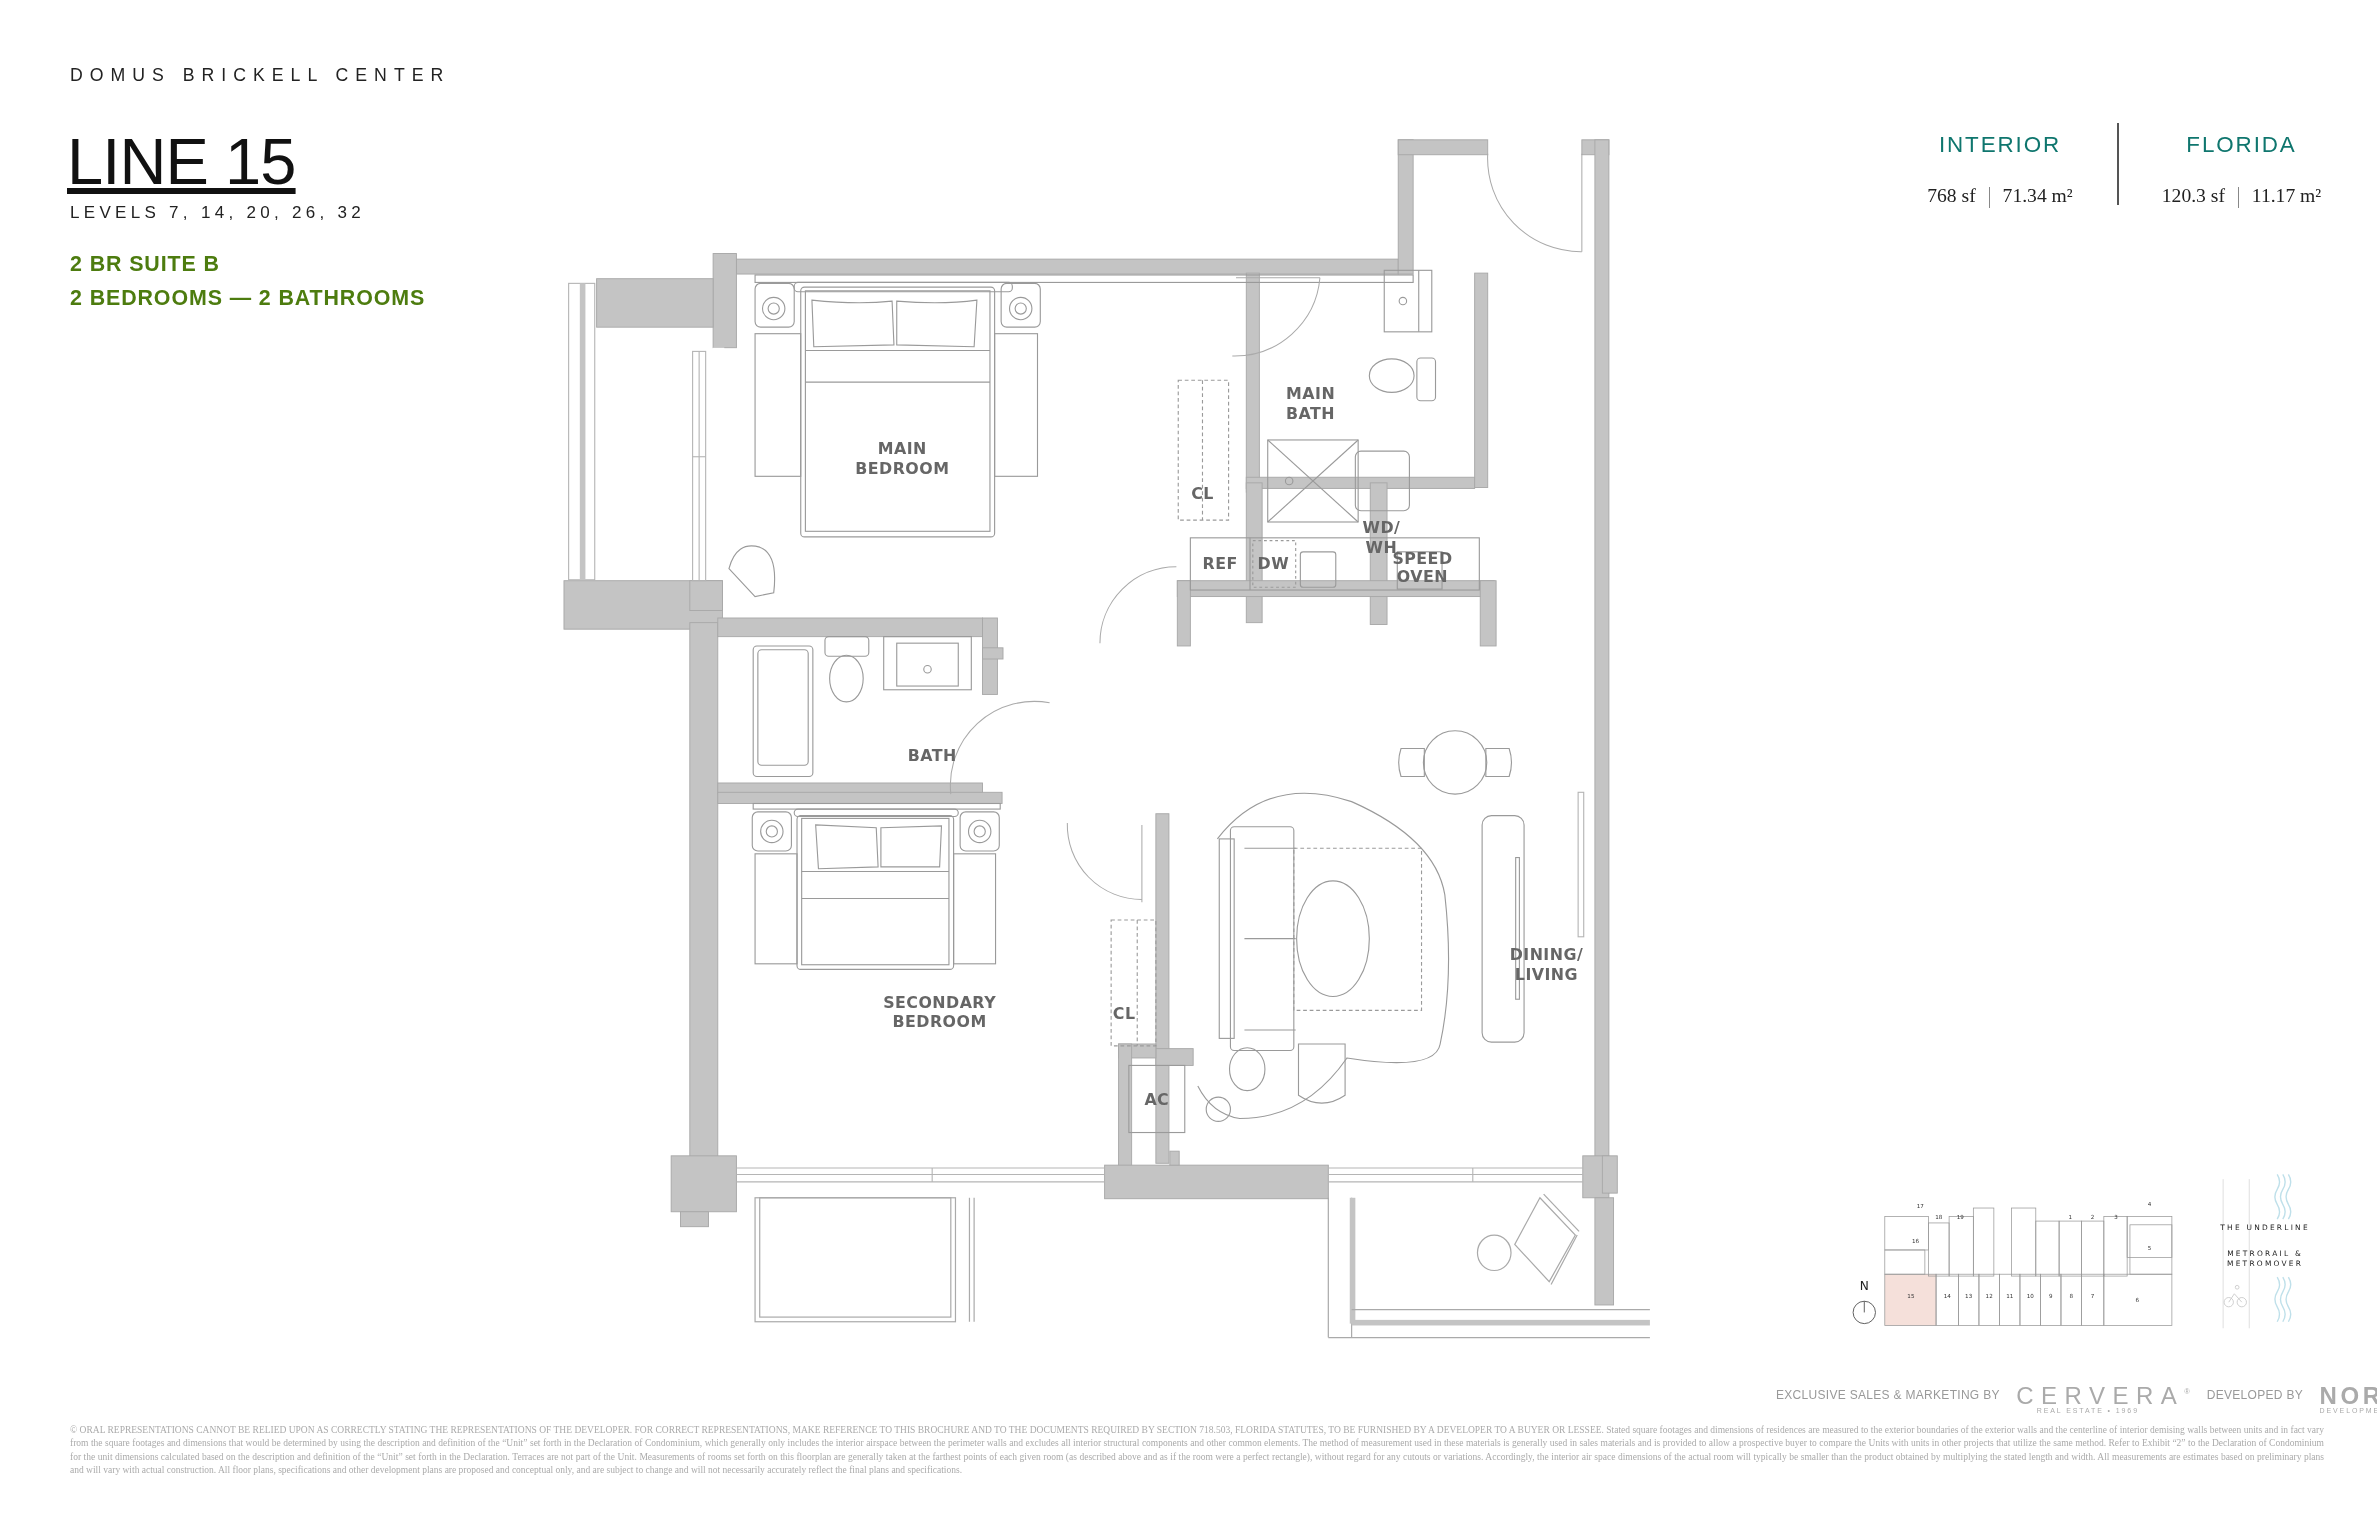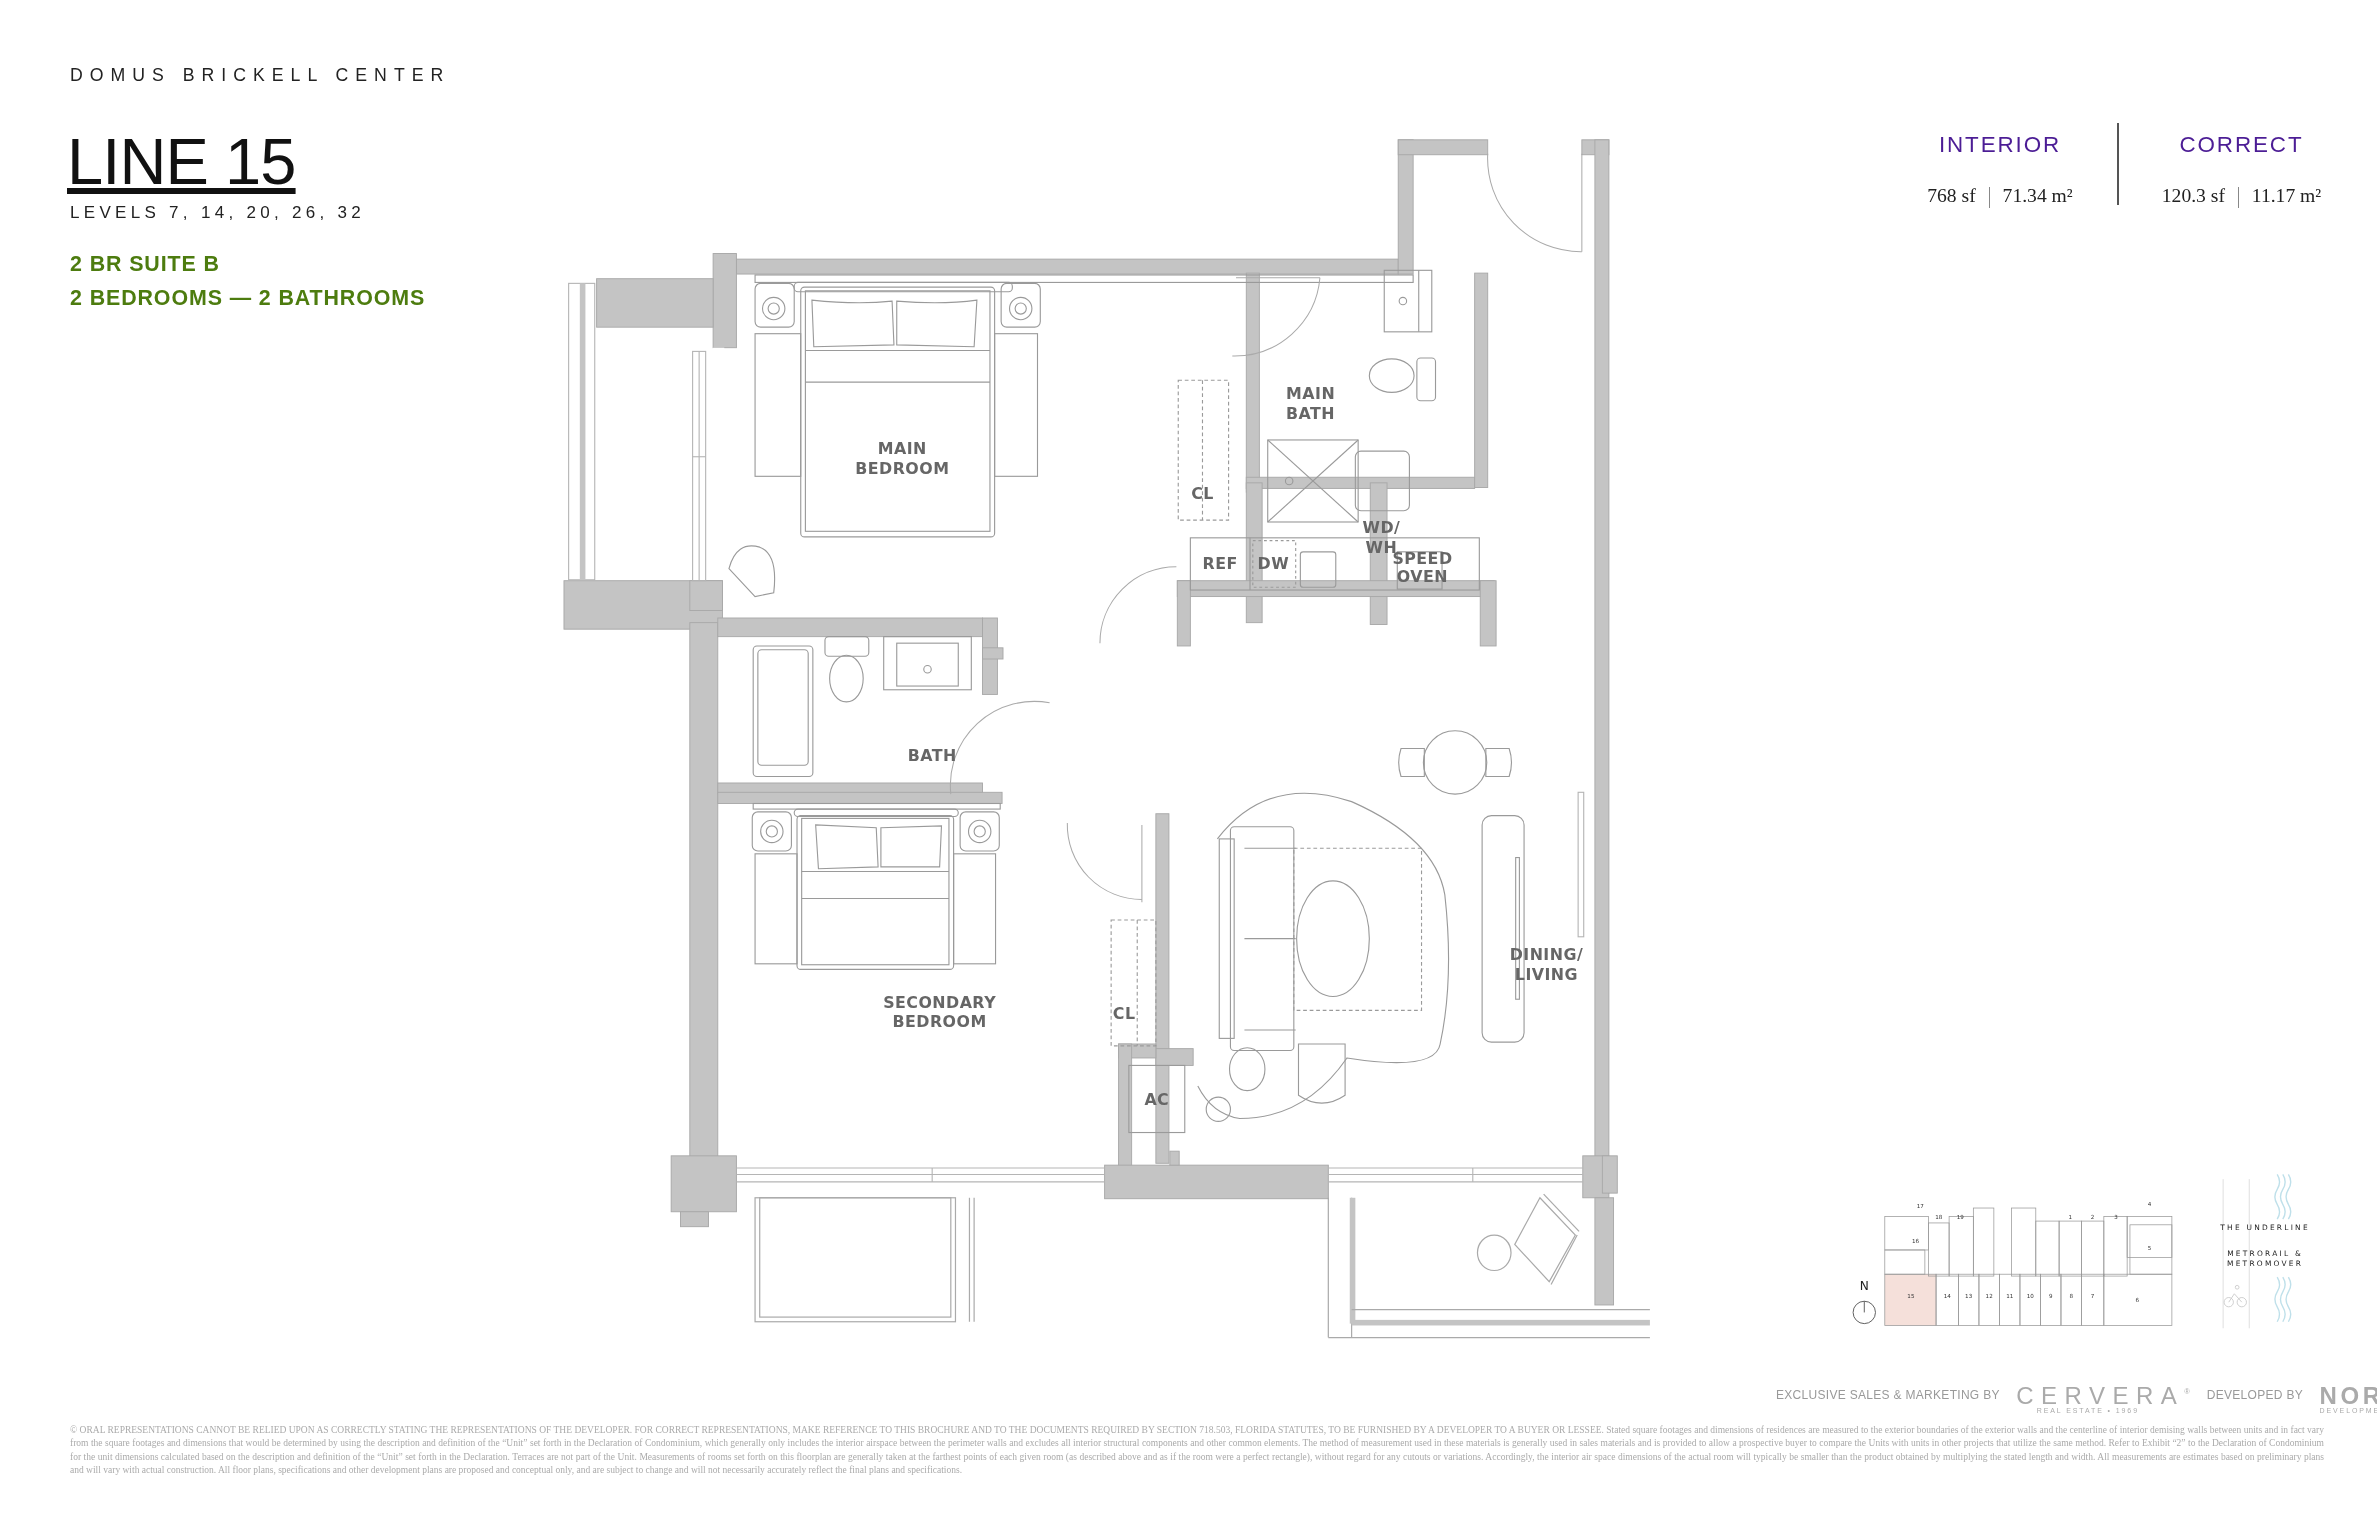--- a/index.html
+++ b/index.html
@@ -3,21 +3,21 @@
 <meta charset="utf-8">
 <style>
   html, body { margin:0; padding:0; background:#ffffff; }
   body { width:2377px; height:1538px; position:relative; overflow:hidden; font-family:"Liberation Sans", sans-serif; color:#111; }
   .abs { position:absolute; }
   .brand { left:70px; top:65px; font-size:17.7px; letter-spacing:7px; color:#222; }
   .title { left:67px; top:129px; font-size:65px; font-weight:400; letter-spacing:-0.9px; line-height:1; color:#111;text-decoration:underline; }
   .levels { left:70px; top:203px; font-size:17px; letter-spacing:4.3px; color:#222; }
   .suite { left:70px; top:247px; font-size:21.4px; letter-spacing:0.9px; color:#4d7c0f; line-height:34px;font-weight:bold; }
   .area-block { top:132px; text-align:center; }
-  .area-head { font-size:22.4px; letter-spacing:1.9px; color:#4c1d95; }
+  .area-head { font-size:22.4px; letter-spacing:1.9px; color:#0f766e; }
   .area-vals { font-family:"Liberation Serif", serif; font-size:19.6px; color:#222; margin-top:27px; white-space:nowrap; }
   .area-vals .sep { display:inline-block; width:0.9px; height:20.5px; background:#888; vertical-align:middle; margin:0 13px; }
   .area-divider { left:2117px; top:123px; width:1.9px; height:82px; background:#555; }
   .plan { left:0; top:0; width:2377px; height:1538px; }
   .room-label { font-family:"DejaVu Sans", sans-serif; font-size:17px; font-weight:bold; fill:#666; letter-spacing:0.5px; }
   .kp-label { font-family:"DejaVu Sans", sans-serif; font-size:6px; fill:#333; }
   .kp-text { font-family:"DejaVu Sans", sans-serif; font-size:8px; fill:#222; letter-spacing:2.4px; }
   .credits { left:1776px; top:1382px; font-size:12px; color:#999; letter-spacing:0.3px; white-space:nowrap; }
   .credits .logo { font-size:24px; letter-spacing:7.5px; color:#aaa; vertical-align:middle; }
   .credits .logo-sub { position:absolute; font-size:7px; letter-spacing:1.9px; color:#aaa; }
@@ -35,21 +35,21 @@
 </div>
 
 <div class="abs area-block" style="left:1902px; width:196px;">
   <div class="area-head">INTERIOR</div>
   <div class="area-vals">
     <span>768 sf</span><span class="sep"></span><span>71.34 m²</span>
   </div>
 </div>
 <div class="abs area-divider"></div>
 <div class="abs area-block" style="left:2139px; width:205px;">
-  <div class="area-head">CORRECT</div>
+  <div class="area-head">FLORIDA</div>
   <div class="area-vals">
     <span>120.3 sf</span><span class="sep"></span><span>11.17 m²</span>
   </div>
 </div>
 
 <svg class="abs plan" viewBox="0 0 2550 1650" width="2377" height="1538">
   <g fill="#c4c4c4" stroke="#a8a8a8" stroke-width="1">
 
     <rect x="790" y="278" width="710" height="16"></rect>
     <rect x="1500" y="150" width="16" height="144"></rect>

